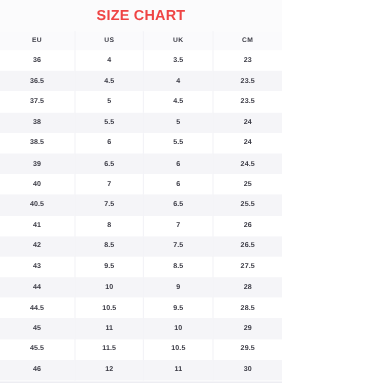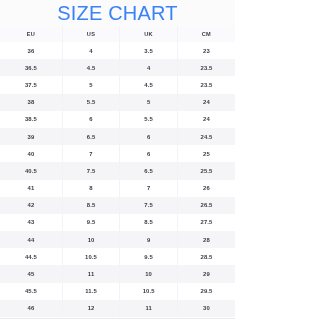--- a/index.html
+++ b/index.html
@@ -22,23 +22,23 @@
     flex-direction: column;
   }
   .title-bar {
     height: 26px;
     display: flex;
     align-items: center;
     justify-content: center;
     background: #fbfbfc;
   }
   .title-bar .title {
-    font-size: 20px;
-    font-weight: normal;
-    color: #3b82f6;
+    font-size: 12px;
+    font-weight: bold;
+    color: #ef4444;
     letter-spacing: 0.2px;
   }
   table.size-table {
     width: 100%;
     border-collapse: collapse;
     table-layout: fixed;
   }
   table.size-table col.c-eu { width: 26.5%; }
   table.size-table col.c-us { width: 24.5%; }
   table.size-table col.c-uk { width: 24.5%; }

